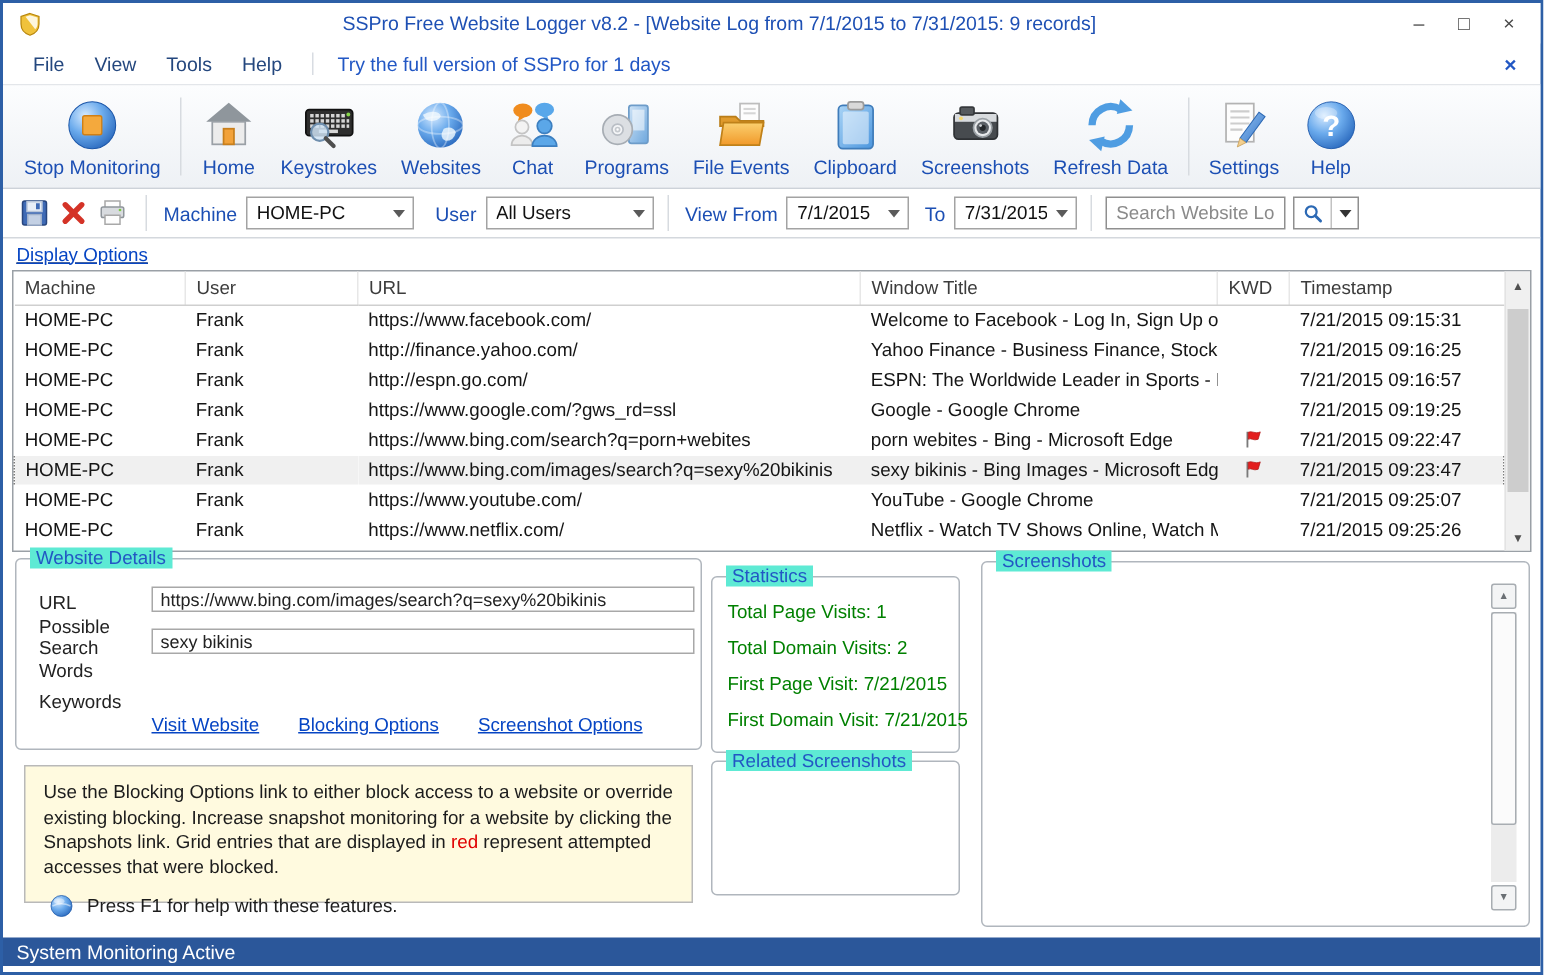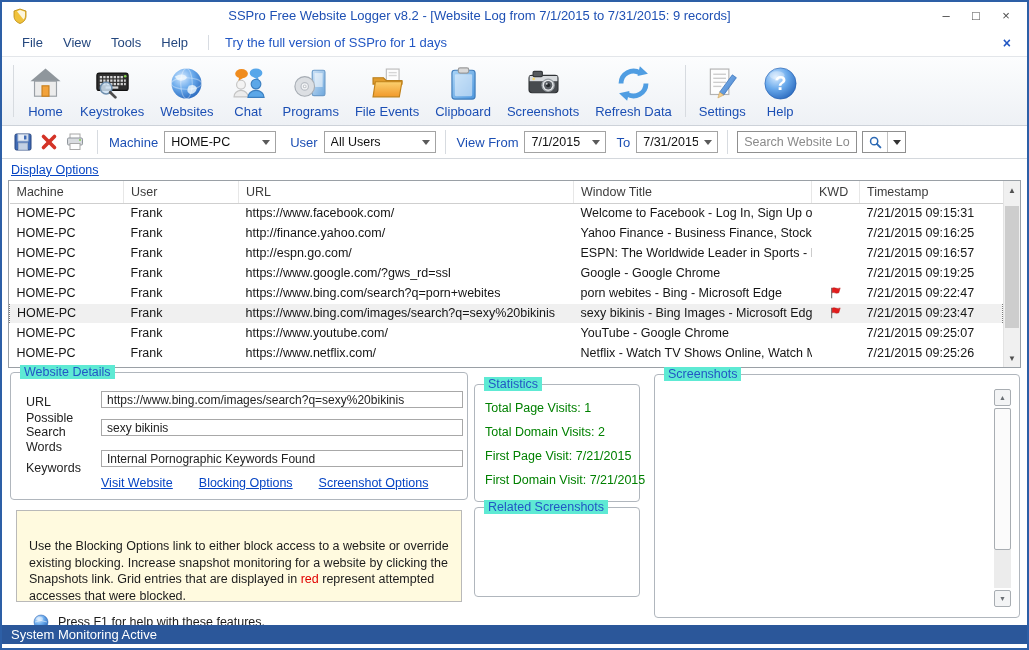--- a/index.html
+++ b/index.html
@@ -83,21 +83,21 @@
   .gb-related .green-line { margin-bottom:9px; }
 
   .gb-shots { left:652px; top:372px; width:366px; height:244px; }
   .cls-scroll { position:absolute; top:14px; bottom:10px; right:8px; width:17px; }
   .cls-btn { position:absolute; left:0; right:0; height:17px; border:1px solid #a8adb2; border-radius:2px; background:#f3f4f5; display:flex; align-items:center; justify-content:center; color:#6a6f74; font-size:7px; }
   .cls-btn.up { top:0; } .cls-btn.down { bottom:0; }
   .cls-track { position:absolute; left:0; right:0; top:19px; bottom:19px; background:#ececec; }
   .cls-thumb { position:absolute; left:0; right:0; top:0; height:79%; background:#fbfbfb; border:1px solid #a8adb2; border-radius:2px; }
 
   
-  .notebox { position:absolute; left:14px; top:508px; width:446px; height:92px; background:#fffadf; border:1px solid #b9b9b9; padding:27px 12px; font-size:12.5px; color:#1c1c1c; line-height:1.33; }
+  .notebox { position:absolute; left:14px; top:508px; width:446px; height:92px; background:#fffadf; border:1px solid #b9b9b9; padding:9px 12px; font-size:12.5px; color:#1c1c1c; line-height:1.33; }
   .notebox .red { color:#e00000; }
   .note-help { display:flex; align-items:center; gap:9px; margin-top:9px; margin-left:4px; }
   .note-help svg { width:16px; height:16px; flex:none; }
 
   
   .statusbar { position:absolute; left:0; right:0; top:623px; height:19px; background:#2b579a; color:#fff; font-size:13px; display:flex; align-items:center; padding-left:9px; }
 </style>
 </head>
 <body>
 
@@ -293,20 +293,26 @@
         <span class="menu-item">File</span>
         <span class="menu-item">View</span>
         <span class="menu-item">Tools</span>
         <span class="menu-item">Help</span>
       </div>
     <span class="trial-link">Try the full version of SSPro for 1 days</span>
     <span class="menubar-close">×</span>
   </div>
 
   <div class="toolbar" id="toolbar">
+      <div class="tb-btn">
+        <svg class="tb-icon" viewBox="0 0 32 32">
+          <use href="#stop-monitoring-icon"></use>
+        </svg>
+        <span class="tb-label">Stop Monitoring</span>
+      </div>
       <div class="tb-sep"></div>
       <div class="tb-btn">
         <svg class="tb-icon" viewBox="0 0 32 32">
           <use href="#home-icon"></use>
         </svg>
         <span class="tb-label">Home</span>
       </div>
       <div class="tb-btn">
         <svg class="tb-icon" viewBox="0 0 32 32">
           <use href="#keystrokes-icon"></use>
@@ -524,21 +530,20 @@
     </div>
   </div>
 
   <div class="groupbox gb-details">
     <span class="gb-title">Website Details</span>
     <span class="wd-label" style="left:15px; top:22px">URL</span>
     <input class="wd-input" style="top: 18px;" value="https://www.bing.com/images/search?q=sexy%20bikinis">
     <span class="wd-label" style="left:15px; top:38px; width:74px; line-height:1.15">Possible Search Words</span>
     <input class="wd-input" style="top: 46px;" value="sexy bikinis">
     <span class="wd-label" style="left:15px; top:88px">Keywords</span>
-    <input class="wd-input" style="top: 77px;" value="Internal Pornographic Keywords Found">
     <div class="wd-links" id="wd-links">
         <a class="link">Visit Website</a>
         <a class="link">Blocking Options</a>
         <a class="link">Screenshot Options</a>
       </div>
   </div>
 
   <div class="groupbox gb-stats">
     <span class="gb-title">Statistics</span>
     <div id="stats-lines">

